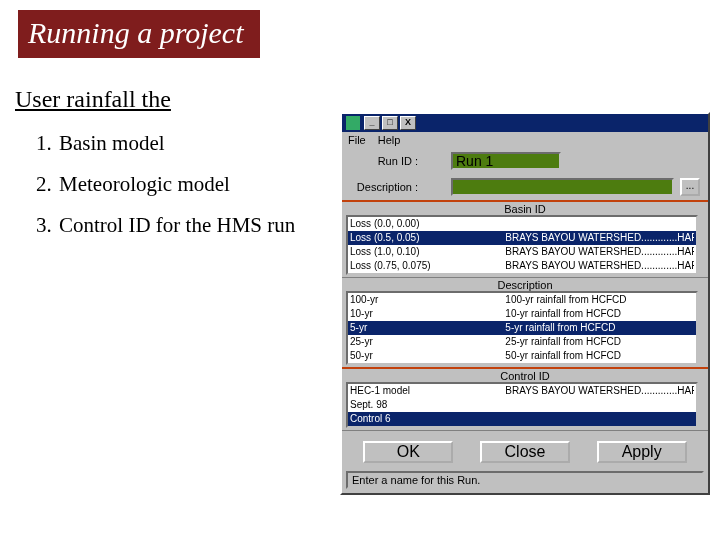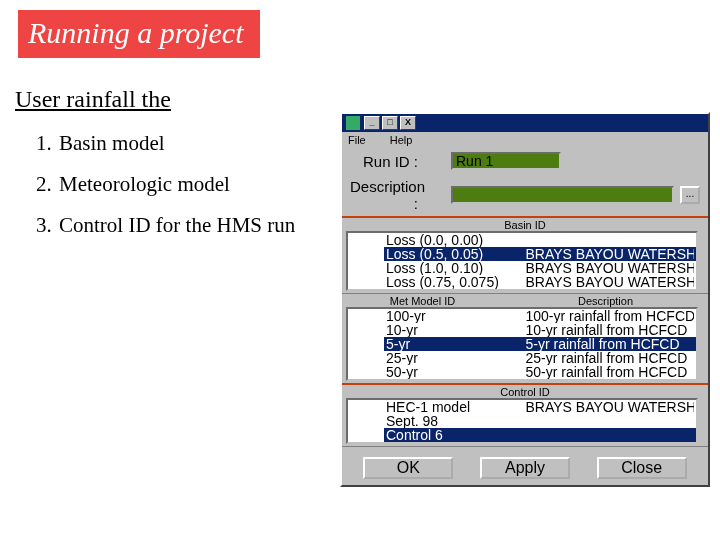--- a/index.html
+++ b/index.html
@@ -4,21 +4,21 @@
 <style>
   * { box-sizing: border-box; margin: 0; padding: 0; }
   body {
     width: 720px; height: 540px;
     background: #fff;
     font-family: Arial, sans-serif;
     position: relative;
     overflow: hidden;
   }
   .slide-title-box {
-    background: #ef4444;
+    background: #7f1d1d;
     color: #fff;
     font-style: italic;
     font-size: 30px;
     padding: 6px 16px 8px 10px;
     display: inline-block;
     margin: 10px 0 0 18px;
     font-family: Georgia, 'Times New Roman', serif;
   }
   .slide-body {
     font-family: Georgia, 'Times New Roman', serif;
@@ -68,29 +68,29 @@
     background: #c0c0c0;
     border: 1px solid #fff;
     border-right-color: #404040;
     border-bottom-color: #404040;
     font-size: 9px; line-height: 11px; text-align: center;
     color: #000;
   }
   .menubar {
     background: #c0c0c0;
     padding: 2px 6px;
-    display: flex; gap: 24px;
+    display: flex; gap: 12px;
     font-size: 11px;
   }
   .form-row {
     display: flex; align-items: center;
     padding: 4px 8px;
     gap: 6px;
   }
-  .form-row .lab { width: 68px; text-align: right; font-size: 15px; }
+  .form-row .lab { width: 68px; text-align: right; font-size: 11px; }
   .form-row input[type=text] {
     border: 2px inset #c0c0c0;
     background: #4d7c0f;
     font-size: 14px;
     padding: 1px 3px;
     height: 18px;
     margin-left: 27px;
   }
   .runid-input { width: 110px; }
   .desc-input { flex: 1; }
@@ -104,22 +104,21 @@
     text-align: center;
     font-size: 11px;
     background: #c0c0c0;
     border-top: 2px solid #c2410c;
     padding-top: 1px;
   }
   .listbox {
     border: 2px inset #c0c0c0;
     background: #fff;
     margin: 0 10px 2px 4px;
-    font-size: 14px;
-    padding-left: 36px;
+    font-size: 10px;
   }
   .listbox.two-col .row {
     display: flex;
   }
   .listbox .row {
     padding: 0 2px;
     line-height: 14px;
     white-space: nowrap;
     overflow: hidden;
   }
@@ -206,21 +205,20 @@
         <span class="c1">Loss (1.0, 0.10)</span>
         <span class="c2">BRAYS BAYOU WATERSHED.............HARRIS COUNTY</span>
       </div>
       <div class="row">
         <span class="c1">Loss (0.75, 0.075)</span>
         <span class="c2">BRAYS BAYOU WATERSHED.............HARRIS COUNTY</span>
       </div>
     </div>
 
   <div class="met-headrow">
-    <span class="h1">Met Model ID</span>
     <span class="h2">Description</span>
   </div>
   <div class="listbox two-col" id="met-list">
       <div class="row">
         <span class="c1">100-yr</span>
         <span class="c2">100-yr rainfall from HCFCD</span>
       </div>
       <div class="row">
         <span class="c1">10-yr</span>
         <span class="c2">10-yr rainfall from HCFCD</span>
@@ -250,20 +248,21 @@
         <span class="c2"></span>
       </div>
       <div class="row sel">
         <span class="c1">Control 6</span>
         <span class="c2"></span>
       </div>
     </div>
 
   <div class="btnrow">
     <button>OK</button>
+    <button>Close</button>
     <button>Apply</button>
-    <button>Close</button>
-  </div>
-
+  </div>
+
+  <div class="statusbar">Enter a name for this Run.</div>
 </div>
 
 
 
 
 </body></html>

